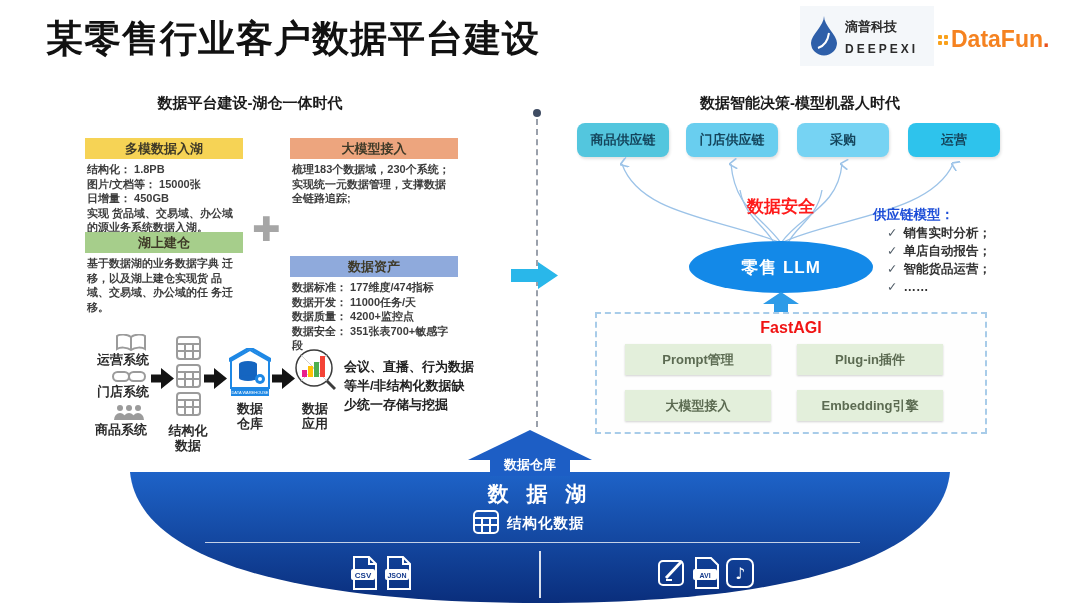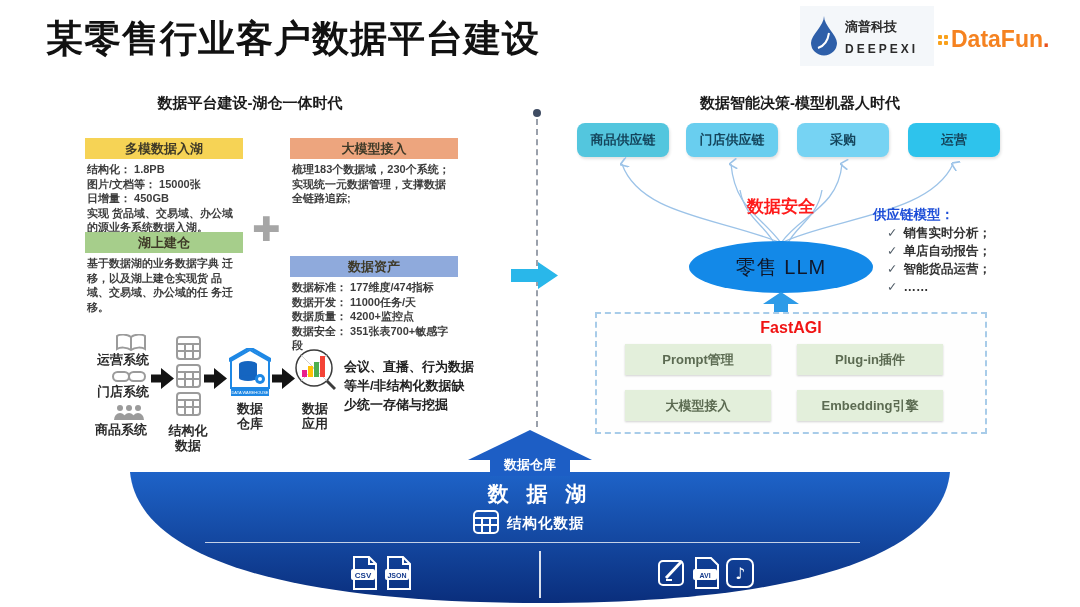--- a/index.html
+++ b/index.html
@@ -13,21 +13,21 @@
   .card{position:absolute;background:#fff;}
   .card-h{height:21px;line-height:21px;text-align:center;font-size:13px;font-weight:bold;color:#3f3a28;}
   .card-b{font-size:11px;font-weight:600;color:#3d3d3d;line-height:1.32;padding:3px 2px 0 2px;}
   .plus{font-size:34px;color:#a6a6a6;font-weight:bold;line-height:1;}
   .flow-label{font-size:13px;font-weight:bold;color:#2b2b2b;line-height:1.15;}
   .note{font-size:13px;font-weight:bold;color:#222;line-height:1.45;}
   .chip{position:absolute;width:92px;height:34px;border-radius:8px;display:flex;align-items:center;justify-content:center;
         font-size:13px;font-weight:bold;color:#14455c;box-shadow:1px 2px 3px rgba(0,0,0,.12);}
   .robot{font-size:17px;font-weight:bold;color:#fe1b1b;}
   .llm{border-radius:50%;display:flex;align-items:center;justify-content:center;
-       color:#0f172a;font-size:20px;font-weight:normal;letter-spacing:1px;}
+       color:#ffffff;font-size:17px;font-weight:bold;letter-spacing:1px;}
   .model-title{font-size:13.5px;font-weight:bold;color:#1d4ed8;}
   .model-item{font-size:12.5px;font-weight:600;color:#333;line-height:18px;}
   .model-item .chk{color:#4f5b66;margin-right:6px;}
   .fastagi-box{border:2px dashed #a8cce9;background:#fefefe;}
   .fastagi-title{font-size:16px;font-weight:bold;color:#f01414;}
   .module{position:absolute;width:146px;height:31px;background:#e3efdb;display:flex;align-items:center;justify-content:center;
           font-size:13px;font-weight:600;color:#5c6b52;box-shadow:0 1px 2px rgba(0,0,0,.18);}
   .dashline{border-left:2px dashed #9aa0ab;width:0;}
   .dot{width:8px;height:8px;border-radius:50%;background:#3f4c63;}
   .lake-text{color:#fff;font-weight:bold;}

